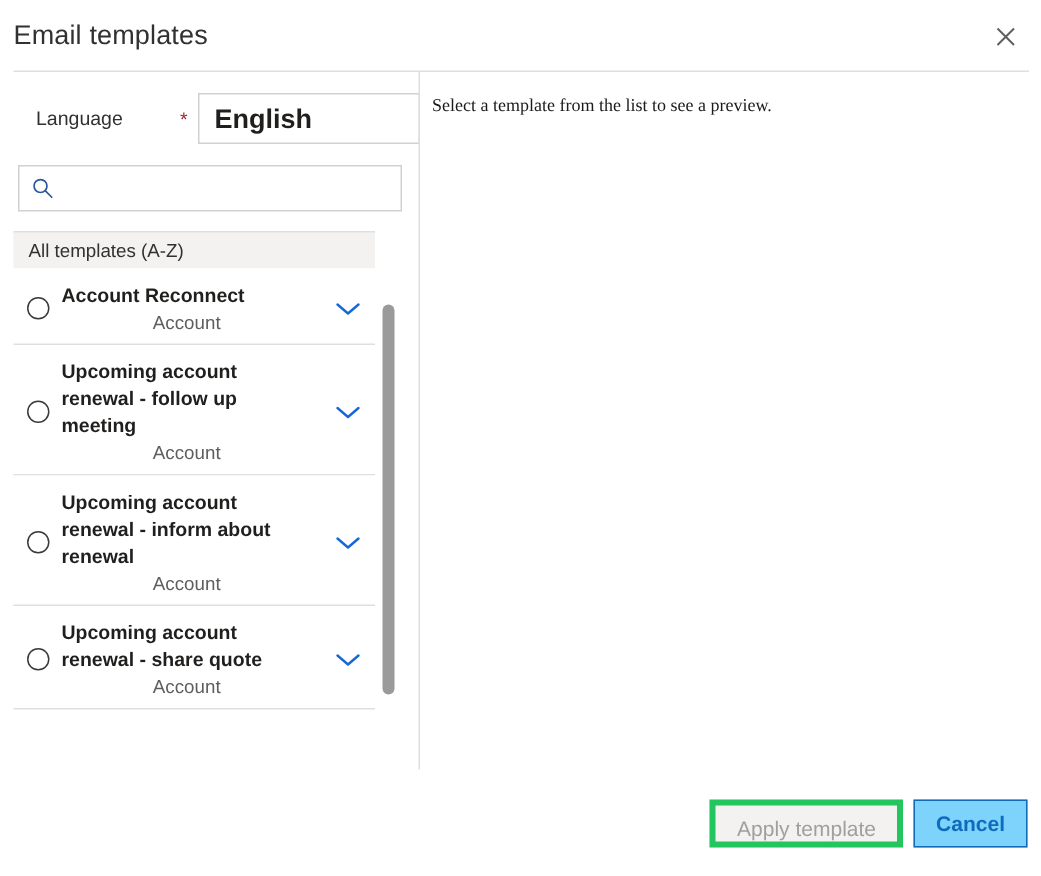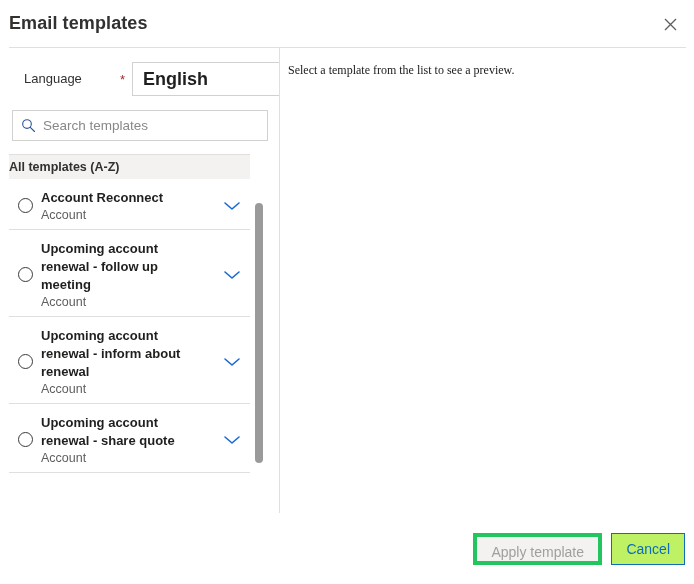--- a/index.html
+++ b/index.html
@@ -20,21 +20,21 @@
   .header {
     position: absolute;
     left: 0; top: 0;
     width: 694px; height: 47px;
   }
   .dialog-title {
     position: absolute;
     left: 9px; top: 13px;
     font-size: 18px;
     color: #323130;
-    font-weight: 700;
+    font-weight: 400;
     letter-spacing: 0.1px;
     white-space: nowrap;
   }
   .close-btn {
     position: absolute;
     right: 8px; top: 8px;
     width: 32px; height: 32px;
     display: flex; align-items: center; justify-content: center;
     background: transparent;
     border: none;
@@ -114,22 +114,23 @@
   }
   .search-input::placeholder { color: #8a8886; opacity: 1; }
 
   
   .list-header {
     position: absolute;
     left: 9px; top: 106px;
     width: 241px; height: 25px;
     background: #f3f2f1;
     display: flex; align-items: center;
+    padding-left: 10px;
     font-size: 12.5px;
-    font-weight: bold;
+    font-weight: normal;
     color: #323130;
     border-top: 1px solid #e1dfdd;
   }
 
   
   .list-scroll {
     position: absolute;
     left: 9px; top: 131px;
     width: 241px; height: 325px;
   }
@@ -163,20 +164,21 @@
     font-size: 13px;
     font-weight: bold;
     color: #201f1e;
     line-height: 15.5px;
   }
   .tpl-entity {
     font-size: 12.5px;
     color: #605e5c;
     line-height: 16px;
     margin-top: 1px;
+    text-align: center;
   }
   .chevron {
     flex: 0 0 auto;
     width: 36px;
     display: flex; align-items: center; justify-content: center;
     cursor: pointer;
   }
 
   
   .scrollbar-track {
@@ -237,23 +239,24 @@
     right: 92px; top: 19px;
     min-width: 124px;
     background: #f3f2f1;
     border: 4px solid #22c55e;
     color: #a19f9d;
     cursor: default;
   }
   .btn-cancel {
     right: 9px; top: 19px;
     min-width: 73px;
-    background: #bef264;
+    background: #7dd3fc;
     border: 1px solid #0f6cbd;
     color: #0f6cbd;
+    font-weight: bold;
   }
 </style>
 </head>
 <body>
 
 <div class="dialog">
 
   <div class="header">
     <div class="dialog-title">Email templates</div>
     <button class="close-btn" aria-label="Close">
@@ -274,21 +277,20 @@
       </div>
     </div>
 
     <div class="search-box">
       <span class="search-icon">
         <svg width="15" height="15" viewBox="0 0 16 16" aria-hidden="true">
           <circle cx="6.4" cy="6.4" r="4.6" stroke="#2b579a" stroke-width="1.2" fill="none"></circle>
           <path d="M9.9 9.9 L14.4 14.4" stroke="#2b579a" stroke-width="1.2" fill="none" stroke-linecap="round"></path>
         </svg>
       </span>
-      <input class="search-input" type="text" placeholder="Search templates" style="">
     </div>
 
     <div class="list-header">All templates (A-Z)</div>
 
     <div class="list-scroll">
 
       <div class="tpl-item">
         <span class="radio">
             <span class="circle"></span>
           </span>

